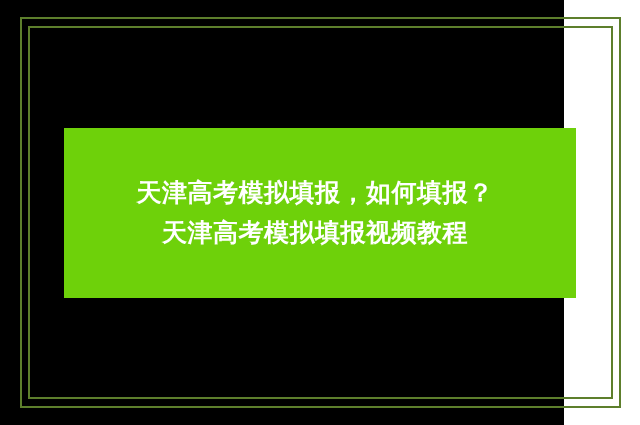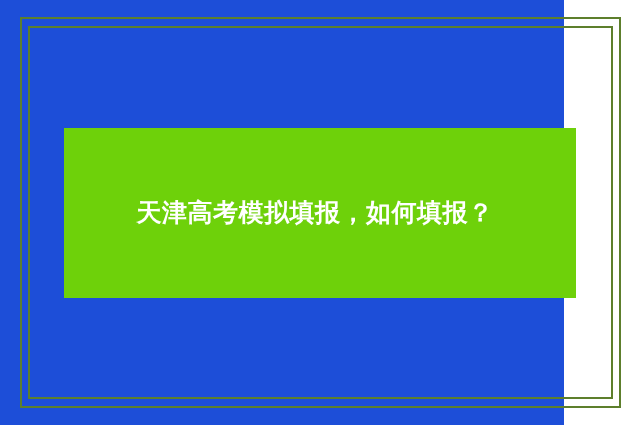--- a/index.html
+++ b/index.html
@@ -10,21 +10,21 @@
     width: 640px;
     height: 425px;
     overflow: hidden;
     font-family: "Liberation Sans", "DejaVu Sans", sans-serif;
   }
 
   #banner {
     position: relative;
     width: 564px;
     height: 425px;
-    background: #1d4ed8;
+    background: #000000;
     box-sizing: border-box;
   }
 
   
   .frame {
     position: absolute;
     box-sizing: border-box;
     pointer-events: none;
   }
   .frame-outer {
@@ -77,16 +77,17 @@
 <body>
 
 <div id="banner">
 
   <div class="frame frame-outer"></div>
   <div class="frame frame-inner"></div>
 
   <div class="content-panel">
     <div class="title-block">
       <div class="title-line">天津高考模拟填报，如何填报？</div>
+      <div class="title-line">天津高考模拟填报视频教程</div>
     </div>
   </div>
 
 </div>
 
 </body></html>

